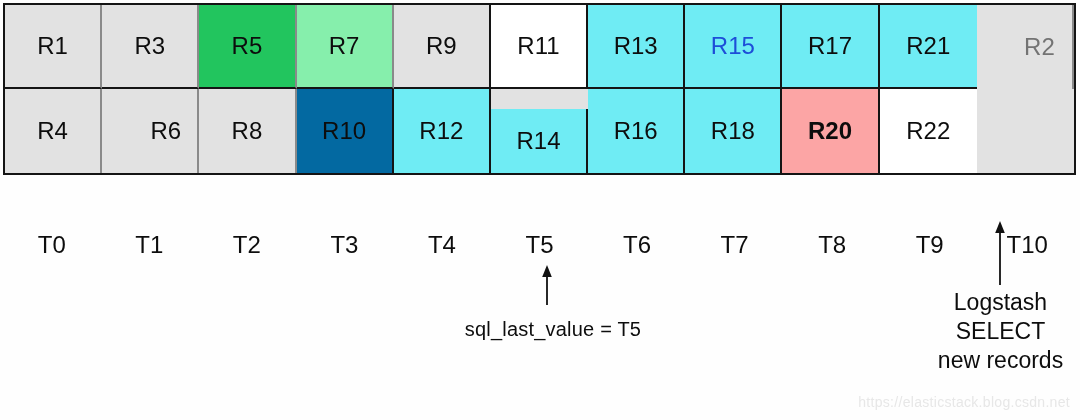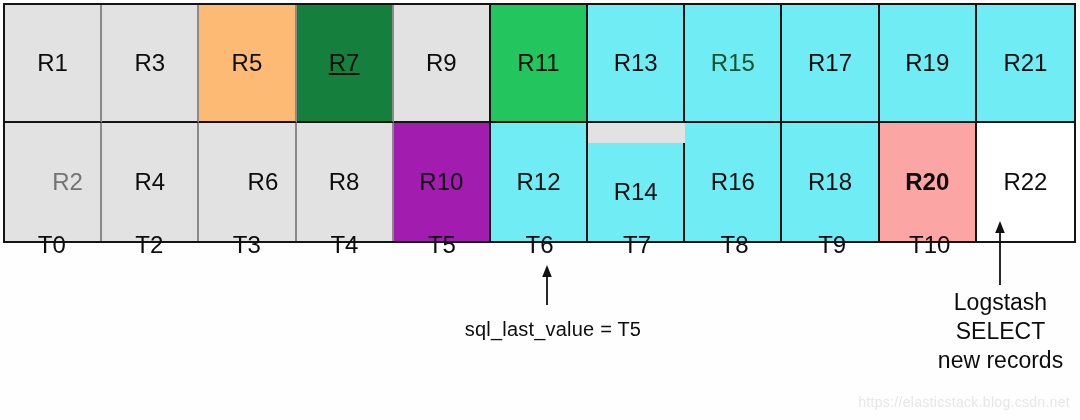--- a/index.html
+++ b/index.html
@@ -15,21 +15,21 @@
     font-family: "Liberation Sans", sans-serif;
     color: #0d0d0d;
     overflow: hidden;
   }
   
   #records-grid {
     position: absolute;
     left: 3px;
     top: 3px;
     width: 1073px;
-    height: 240px;
+    height: 172px;
     display: grid;
     grid-template-columns: repeat(11, 1fr);
     grid-template-rows: 1fr 1fr;
     border: 2.5px solid var(--border-dark, #141414);
     box-sizing: border-box;
     background: #e2e2e2;
   }
   .cell {
     display: flex;
     align-items: center;
@@ -93,45 +93,45 @@
 </style>
 </head>
 <body>
 
 <div id="canvas">
 
   <div id="records-grid">
 
   <div class="cell top gray-div" style="background: rgb(226, 226, 226); color: rgb(13, 13, 13);">R1</div>
       <div class="cell top gray-div" style="background: rgb(226, 226, 226); color: rgb(13, 13, 13);">R3</div>
-      <div class="cell top gray-div" style="background: #fdba74; color: rgb(13, 13, 13);">R5</div>
-      <div class="cell top gray-div" style="background: #15803d; color: rgb(13, 13, 13); text-decoration: underline;">R7</div>
+      <div class="cell top gray-div" style="background: #22c55e; color: rgb(13, 13, 13);">R5</div>
+      <div class="cell top gray-div" style="background: #86efac; color: rgb(13, 13, 13);">R7</div>
       <div class="cell top" style="background: rgb(226, 226, 226); color: rgb(13, 13, 13);">R9</div>
-      <div class="cell top" style="background: #22c55e; color: rgb(13, 13, 13);">R11</div>
+      <div class="cell top" style="background: #ffffff; color: rgb(13, 13, 13);">R11</div>
       <div class="cell top" style="background: rgb(111, 236, 244); color: rgb(13, 13, 13);">R13</div>
-      <div class="cell top" style="background: rgb(111, 236, 244); color: #14532d;">R15</div>
+      <div class="cell top" style="background: rgb(111, 236, 244); color: #1d4ed8;">R15</div>
       <div class="cell top" style="background: rgb(111, 236, 244); color: rgb(13, 13, 13);">R17</div>
-      <div class="cell top" style="background: rgb(111, 236, 244); color: rgb(13, 13, 13);">R19</div>
       <div class="cell top last" style="background: rgb(111, 236, 244); color: rgb(13, 13, 13);">R21</div>
       <div class="cell gray-div" style="background: rgb(226, 226, 226); color: #737373; padding-left: 30px;">R2</div>
       <div class="cell gray-div" style="background: rgb(226, 226, 226); color: rgb(13, 13, 13);">R4</div>
       <div class="cell gray-div" style="background: rgb(226, 226, 226); color: rgb(13, 13, 13); margin-left: 32px;">R6</div>
       <div class="cell gray-div" style="background: rgb(226, 226, 226); color: rgb(13, 13, 13);">R8</div>
-      <div class="cell" style="background: #a21caf; color: rgb(13, 13, 13);">R10</div>
+      <div class="cell" style="background: #0369a1; color: rgb(13, 13, 13);">R10</div>
       <div class="cell" style="background: rgb(111, 236, 244); color: rgb(13, 13, 13);">R12</div>
       <div class="cell" style="background: rgb(111, 236, 244); color: rgb(13, 13, 13); margin-top: 20px;">R14</div>
       <div class="cell" style="background: rgb(111, 236, 244); color: rgb(13, 13, 13);">R16</div>
       <div class="cell" style="background: rgb(111, 236, 244); color: rgb(13, 13, 13);">R18</div>
       <div class="cell" style="background: #fca5a5; color: rgb(13, 13, 13); font-weight: bold;">R20</div>
       <div class="cell last" style="background: rgb(255, 255, 255); color: rgb(13, 13, 13);">R22</div>
     </div>
 
   <div id="timeline">
 
   <div class="tlabel">T0</div>
+      <div class="tlabel">T1</div>
       <div class="tlabel">T2</div>
       <div class="tlabel">T3</div>
       <div class="tlabel">T4</div>
       <div class="tlabel">T5</div>
       <div class="tlabel">T6</div>
       <div class="tlabel">T7</div>
       <div class="tlabel">T8</div>
       <div class="tlabel">T9</div>
       <div class="tlabel">T10</div>
     </div>

